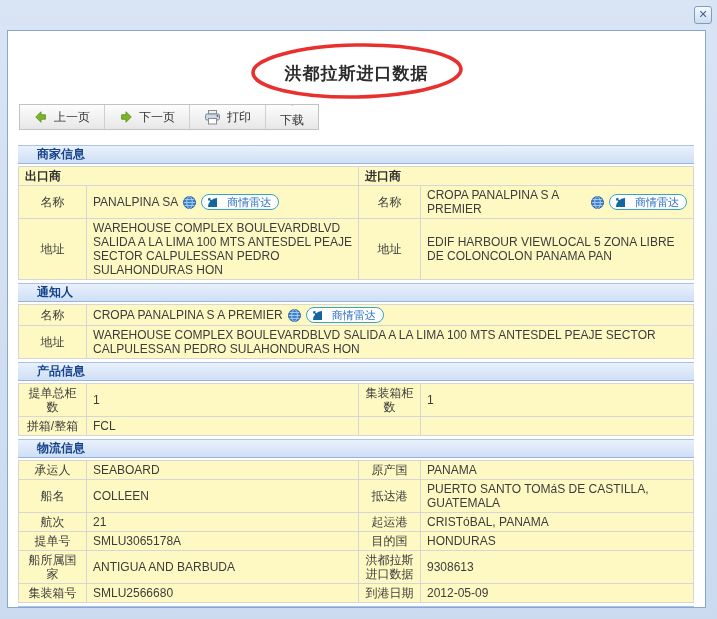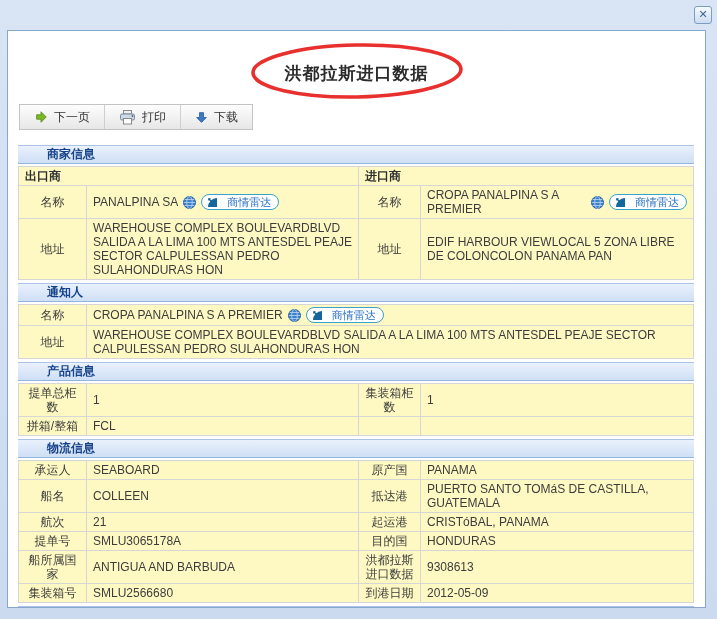--- a/index.html
+++ b/index.html
@@ -52,27 +52,27 @@
     background: linear-gradient(180deg, #fdfdfd 0%, #e7e7e7 100%);
   }
   .tb-btn {
     display: flex; align-items: center; gap: 6px;
     padding: 0 14px;
     border: none; border-right: 1px solid #cfcfcf;
     background: transparent;
     font-family: inherit; font-size: 12px; color: #333;
     cursor: pointer; white-space: nowrap;
   }
-  .tb-btn:last-child { border-right: none; }
+  .tb-btn:last-child { border-right: none; flex-direction: column; }
   
   .content { padding: 12px 11px 0 10px; }
   .sec-header {
     height: 19px; line-height: 17px;
     margin: 3px 0 2px 0;
-    padding-left: 29px;
+    padding-left: 19px;
     font-size: 12px; font-weight: bold; color: #15428b;
     background: linear-gradient(180deg, #e9f1fc 0%, #cfdff5 100%);
     border-top: 1px solid #aac3e6;
     border-bottom: 1px solid #94b5de;
   }
   table.grid {
     width: 100%; border-collapse: collapse; table-layout: fixed;
     font-size: 12px; color: #3c3c3c;
   }
   table.grid col.c1 { width: 68px; }
@@ -114,20 +114,26 @@
   <div class="panel">
 
     <div class="title-row">
       <div class="doc-title">洪都拉斯进口数据</div>
       <svg class="red-ellipse" viewBox="0 0 216 58">
         <ellipse cx="108" cy="29" rx="104" ry="26" fill="none" stroke="#e8312e" stroke-width="3.6" transform="rotate(-1 108 29)"></ellipse>
       </svg>
     </div>
 
     <div class="toolbar">
+      <button class="tb-btn">
+        <svg width="14" height="14" viewBox="0 0 16 16">
+          <path d="M8 2 L2 8 L8 14 L8 10.5 L13 10.5 L13 5.5 L8 5.5 Z" fill="#7cb728" stroke="#5a8f1d" stroke-width="1"></path>
+        </svg>
+        <span>上一页</span>
+      </button>
       <button class="tb-btn">
         <svg width="14" height="14" viewBox="0 0 16 16">
           <path d="M8 2 L14 8 L8 14 L8 10.5 L3 10.5 L3 5.5 L8 5.5 Z" fill="#7cb728" stroke="#5a8f1d" stroke-width="1"></path>
         </svg>
         <span>下一页</span>
       </button>
       <button class="tb-btn">
         <svg width="17" height="15" viewBox="0 0 17 15">
           <rect x="4.5" y="0.5" width="8" height="3.5" fill="#f0f0f0" stroke="#8a8a8a"></rect>
           <rect x="1.5" y="4" width="14" height="6" rx="1.5" fill="#ccd9e6" stroke="#76879b"></rect>

